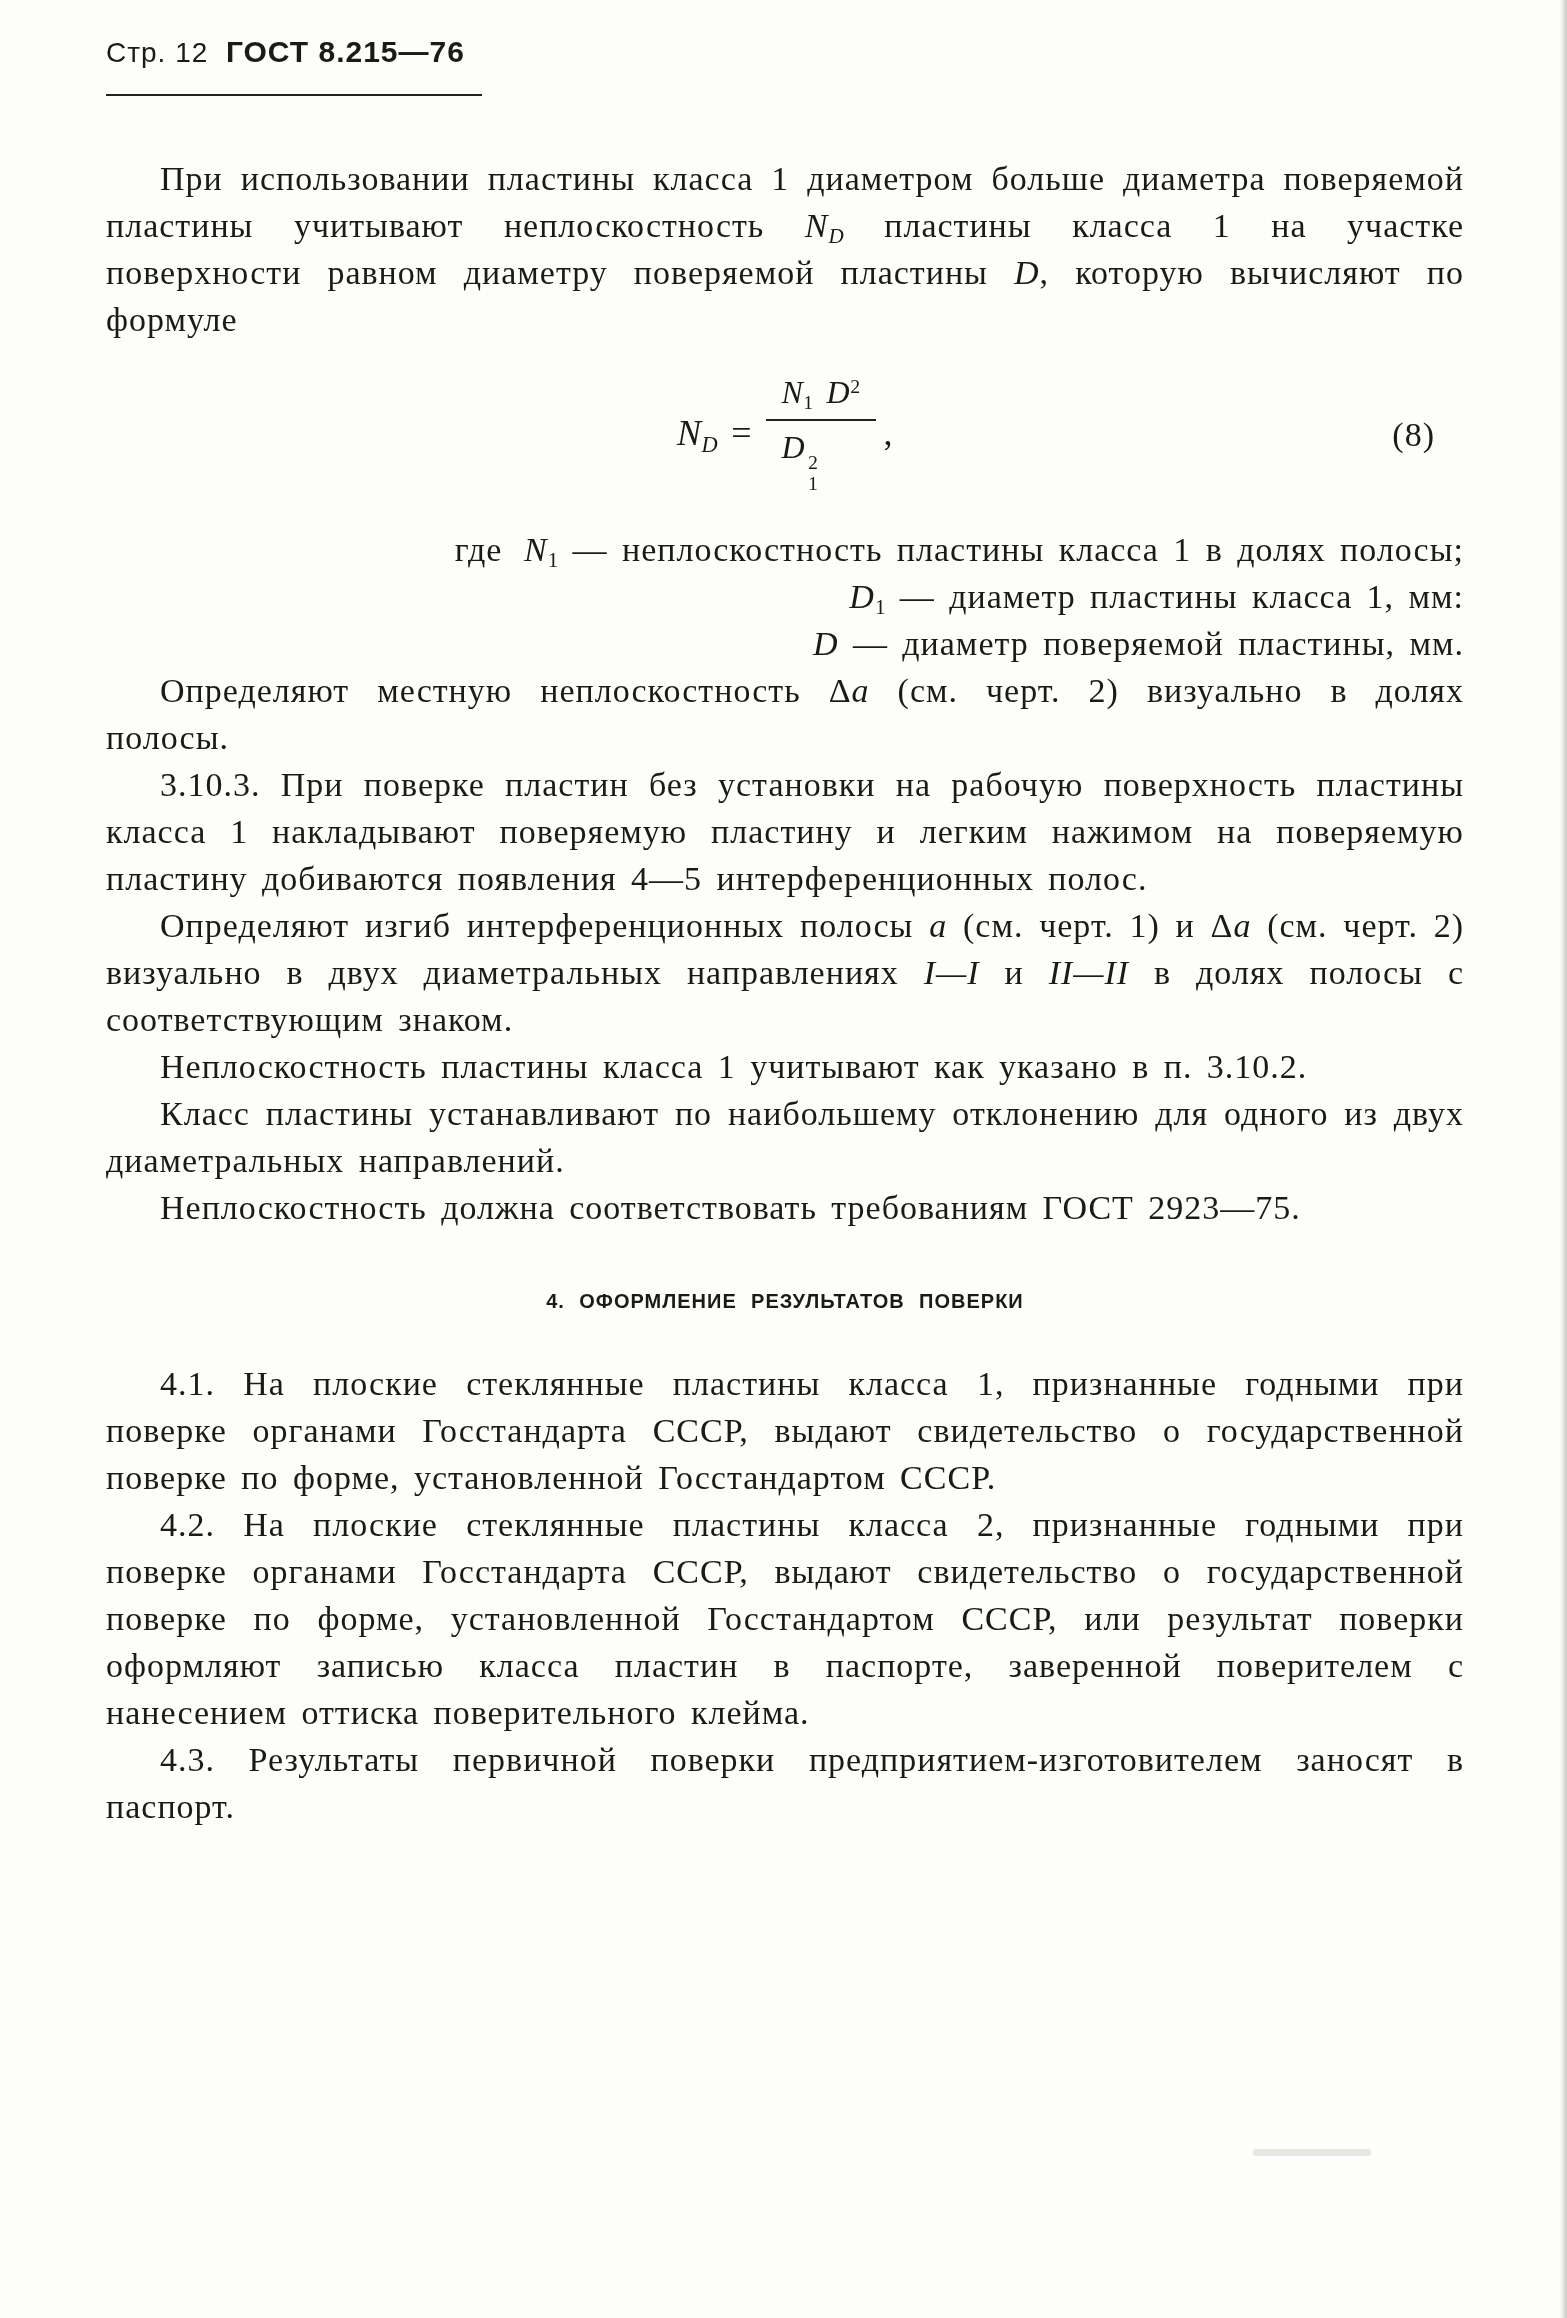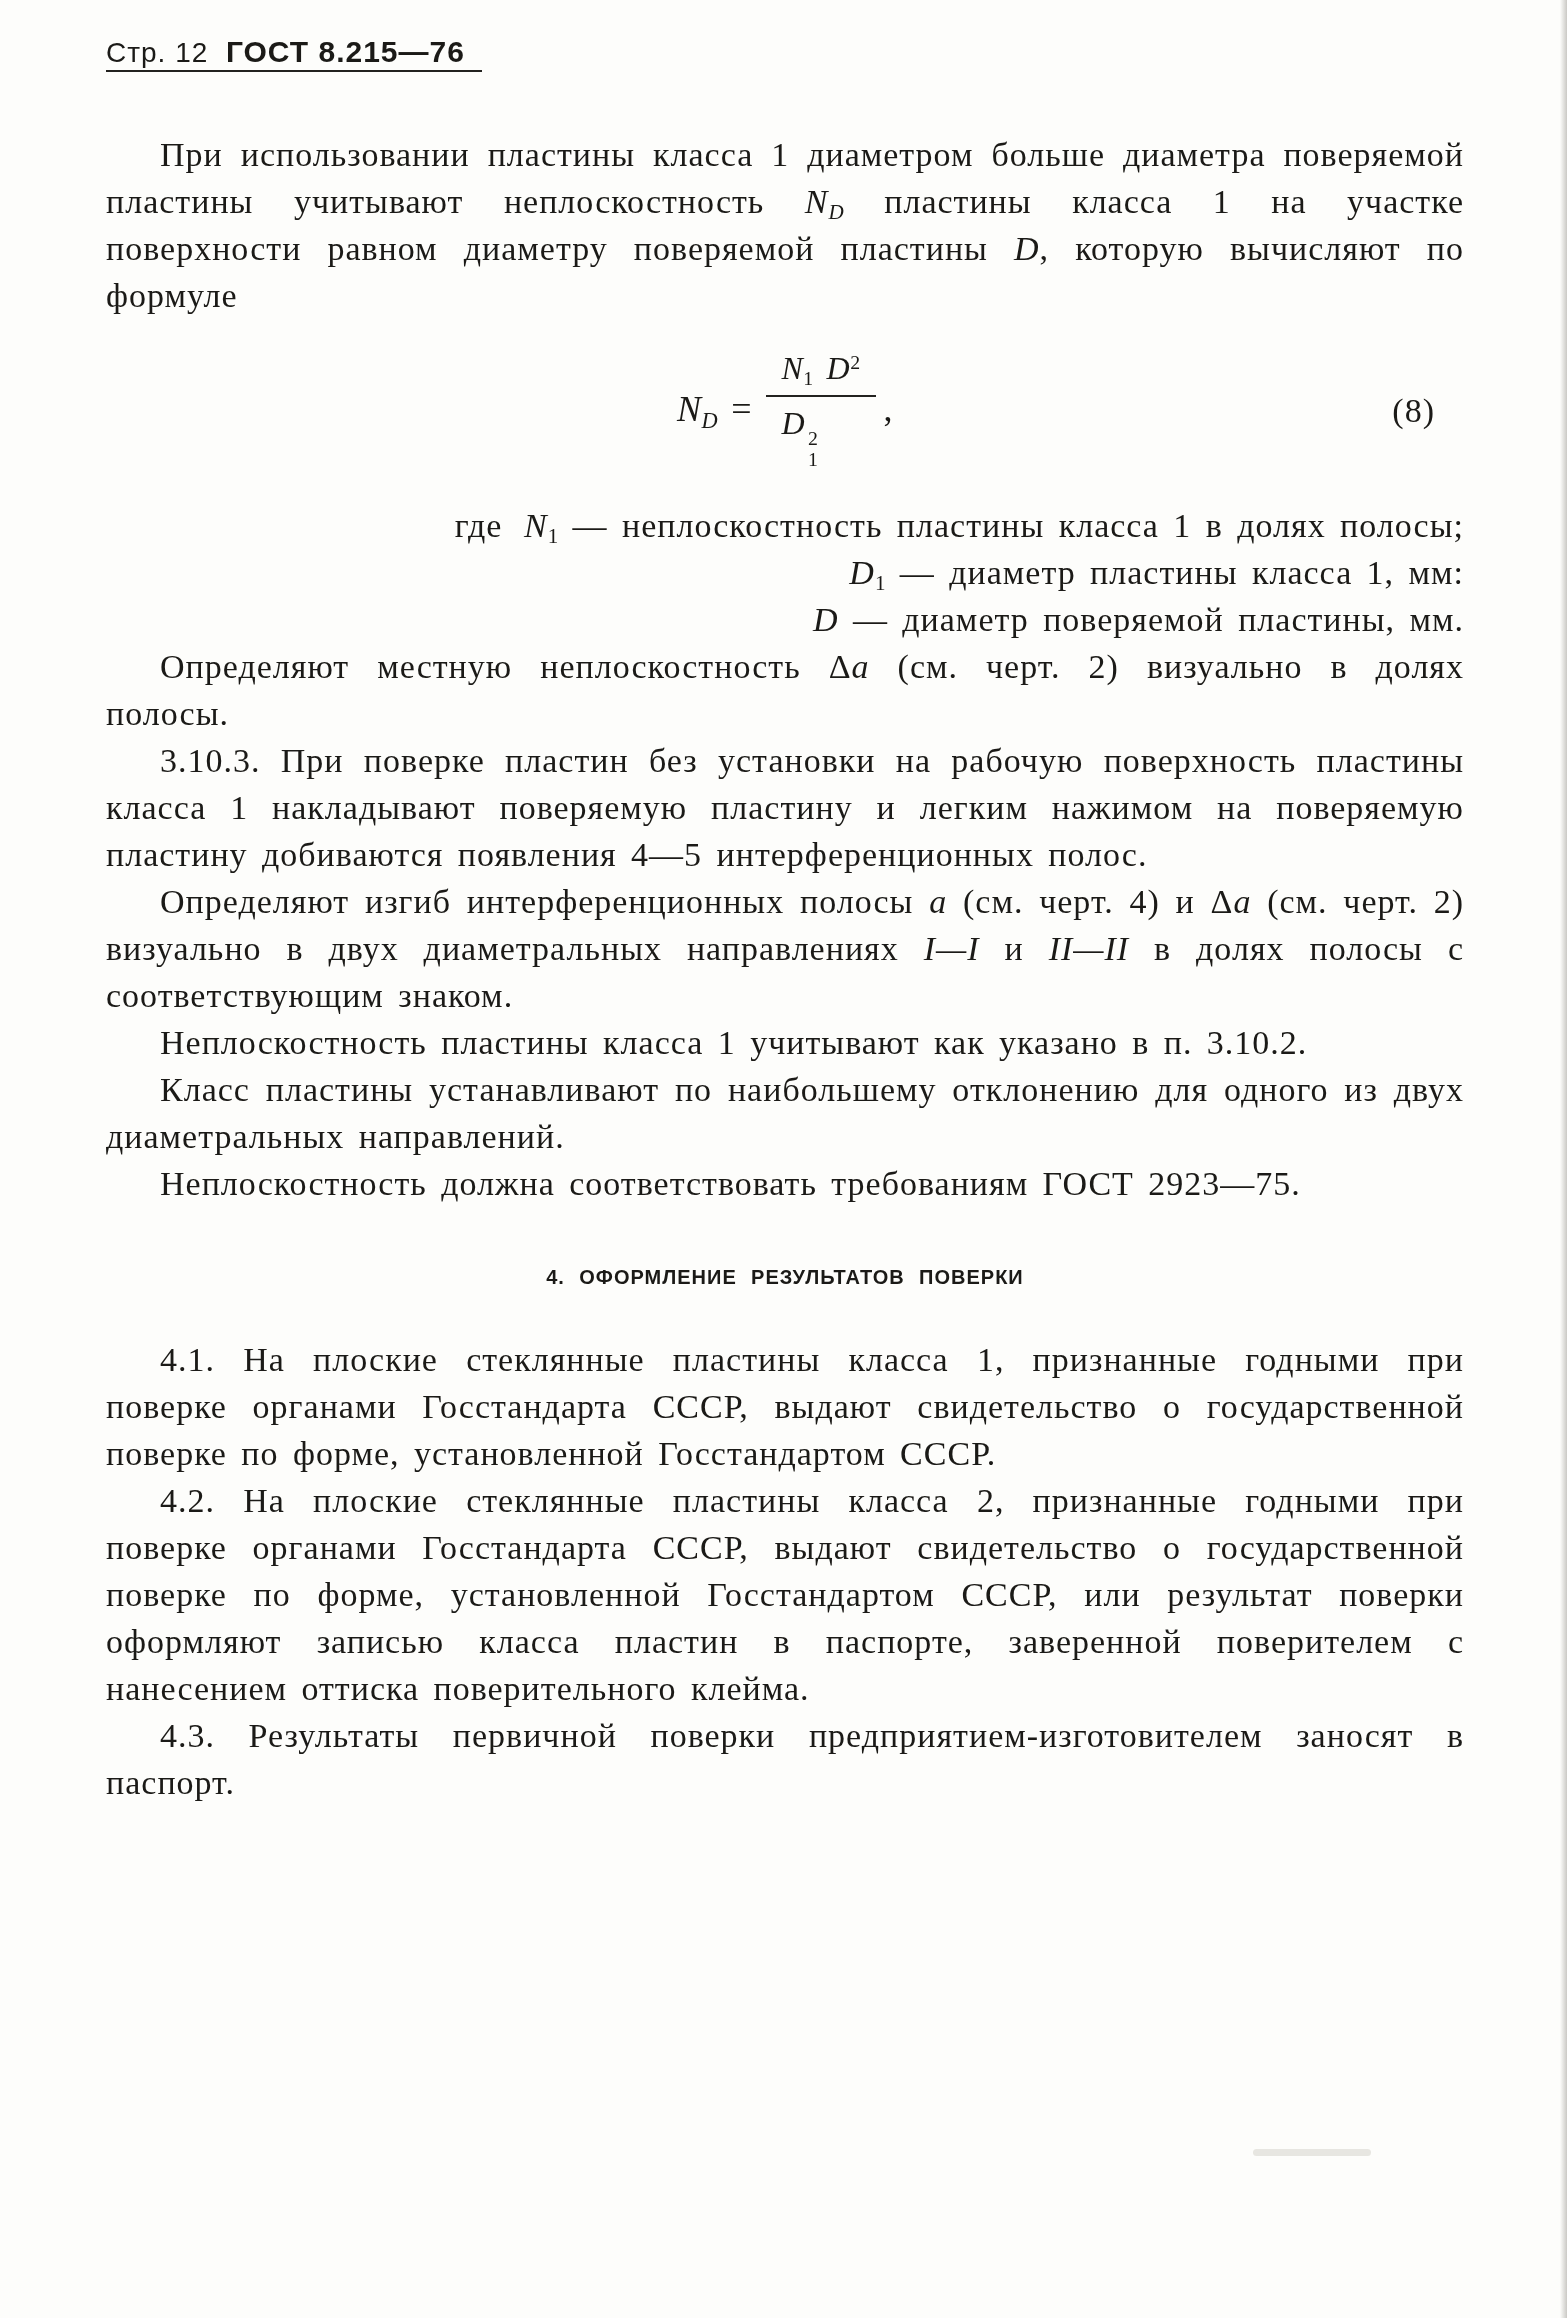--- a/index.html
+++ b/index.html
@@ -20,21 +20,21 @@
   .content {
     position: absolute;
     left: 106px;
     top: 35px;
     width: 1358px;
   }
 
   .header {
     display: inline-block;
     border-bottom: 2.9px solid #23221f;
-    padding-bottom: 1px;
+    padding-bottom: 25px;
     padding-right: 17.6px;
     font-family: "Liberation Sans", sans-serif;
     white-space: nowrap;
   }
   .header .page-label {
     font-size: 28px;
     font-weight: 400;
     letter-spacing: 1px;
     margin-right: 17.6px;
   }
@@ -169,21 +169,21 @@
       <div class="where">
         <div class="where-line">
           <span class="where-word">где</span><span><span class="it">N</span><sub>1</sub><span> — неплоскостность пластины класса 1 в долях полосы;</span></span>
         </div>
         <div class="where-line cont"><span class="it">D</span><sub>1</sub><span> — диаметр пластины класса 1, мм:</span></div>
         <div class="where-line cont"><span class="it">D</span><span> — диаметр поверяемой пластины, мм.</span></div>
       </div>
 
       <p class="para"><span>Определяют местную неплоскостность Δ</span><span class="it">a</span><span> (см. черт. 2) визуально в долях полосы.</span></p>
       <p class="para"><span>3.10.3. При поверке пластин без установки на рабочую поверхность пластины класса 1 накладывают поверяемую пластину и легким нажимом на поверяемую пластину добиваются появления 4—5 интерференционных полос.</span></p>
-      <p class="para"><span>Определяют изгиб интерференционных полосы </span><span class="it">a</span><span> (см. черт. 4) и Δ</span><span class="it">a</span><span> (см. черт. 2) визуально в двух диаметральных направлениях </span><span class="it">I—I</span><span> и </span><span class="it">II—II</span><span> в долях полосы с соответствующим знаком.</span></p>
+      <p class="para"><span>Определяют изгиб интерференционных полосы </span><span class="it">a</span><span> (см. черт. 1) и Δ</span><span class="it">a</span><span> (см. черт. 2) визуально в двух диаметральных направлениях </span><span class="it">I—I</span><span> и </span><span class="it">II—II</span><span> в долях полосы с соответствующим знаком.</span></p>
       <p class="para"><span>Неплоскостность пластины класса 1 учитывают как указано в п. 3.10.2.</span></p>
       <p class="para"><span>Класс пластины устанавливают по наибольшему отклонению для одного из двух диаметральных направлений.</span></p>
       <p class="para"><span>Неплоскостность должна соответствовать требованиям ГОСТ 2923—75.</span></p>
 
       <h2 class="section-heading">4. ОФОРМЛЕНИЕ РЕЗУЛЬТАТОВ ПОВЕРКИ</h2>
 
       <p class="para"><span>4.1. На плоские стеклянные пластины класса 1, признанные годными при поверке органами Госстандарта СССР, выдают свидетельство о государственной поверке по форме, установленной Госстандартом СССР.</span></p>
       <p class="para"><span>4.2. На плоские стеклянные пластины класса 2, признанные годными при поверке органами Госстандарта СССР, выдают свидетельство о государственной поверке по форме, установленной Госстандартом СССР, или результат поверки оформляют записью класса пластин в паспорте, заверенной поверителем с нанесением оттиска поверительного клейма.</span></p>
       <p class="para"><span>4.3. Результаты первичной поверки предприятием-изготовителем заносят в паспорт.</span></p>
 

